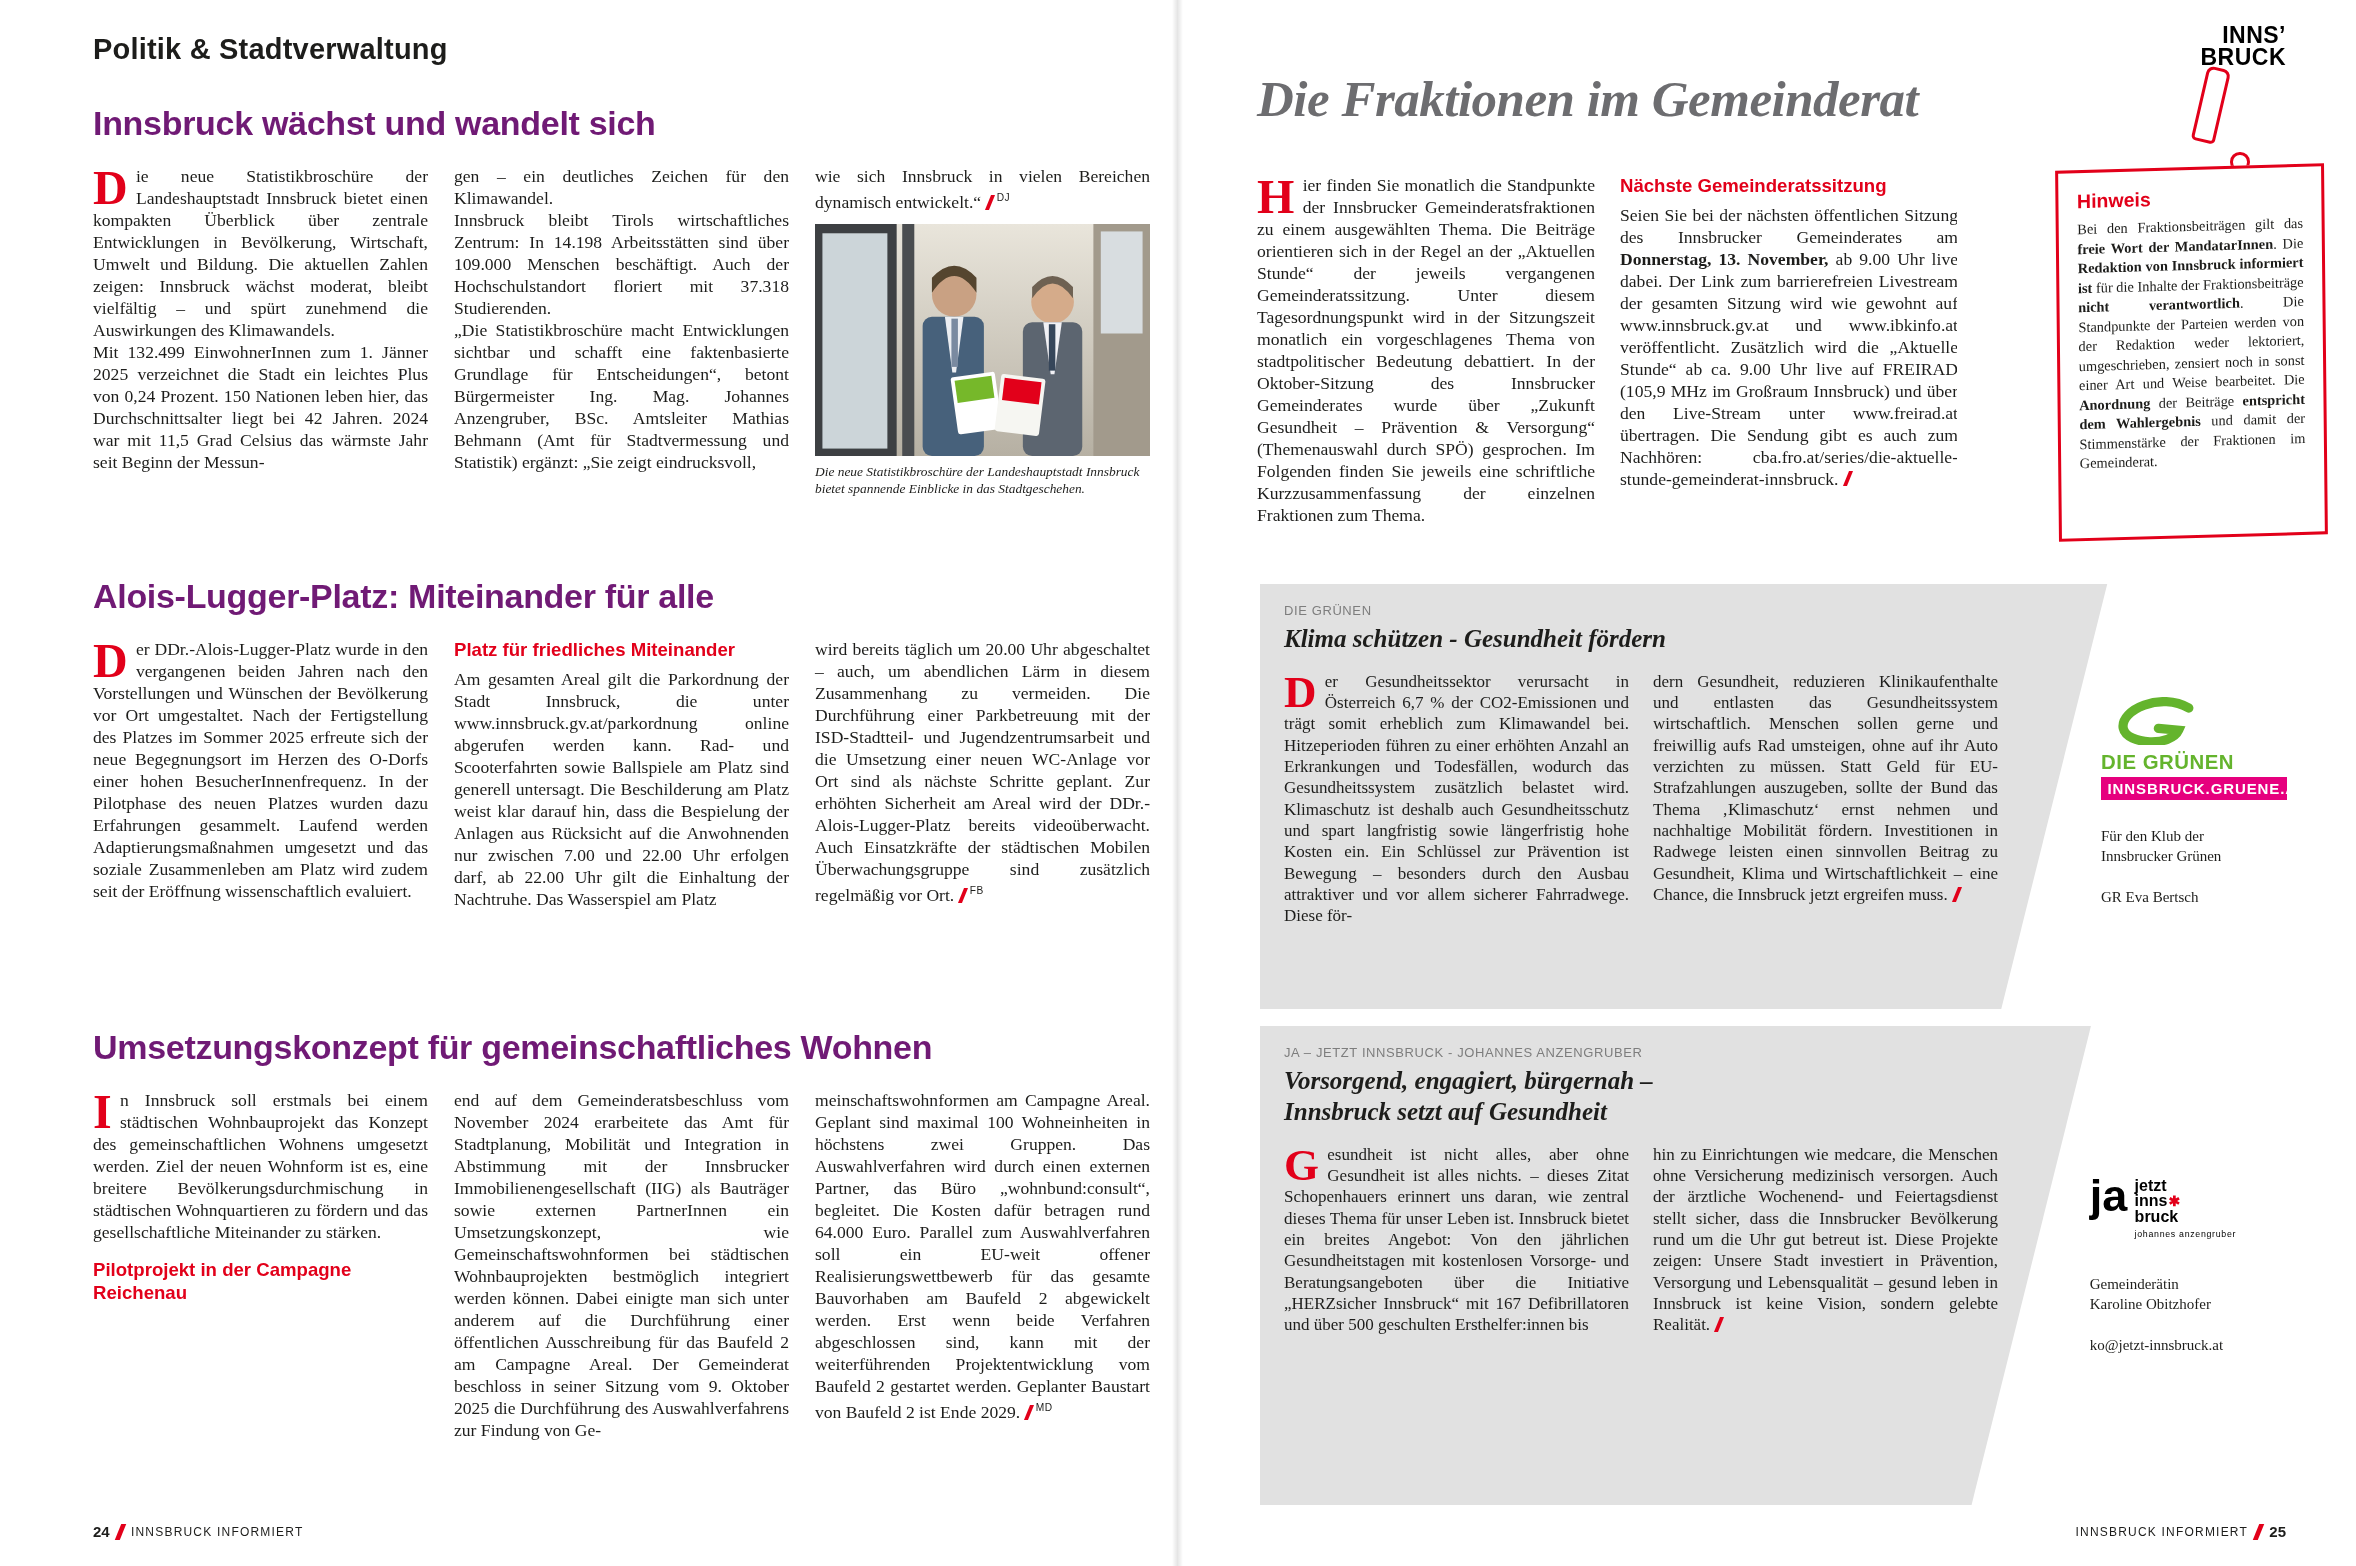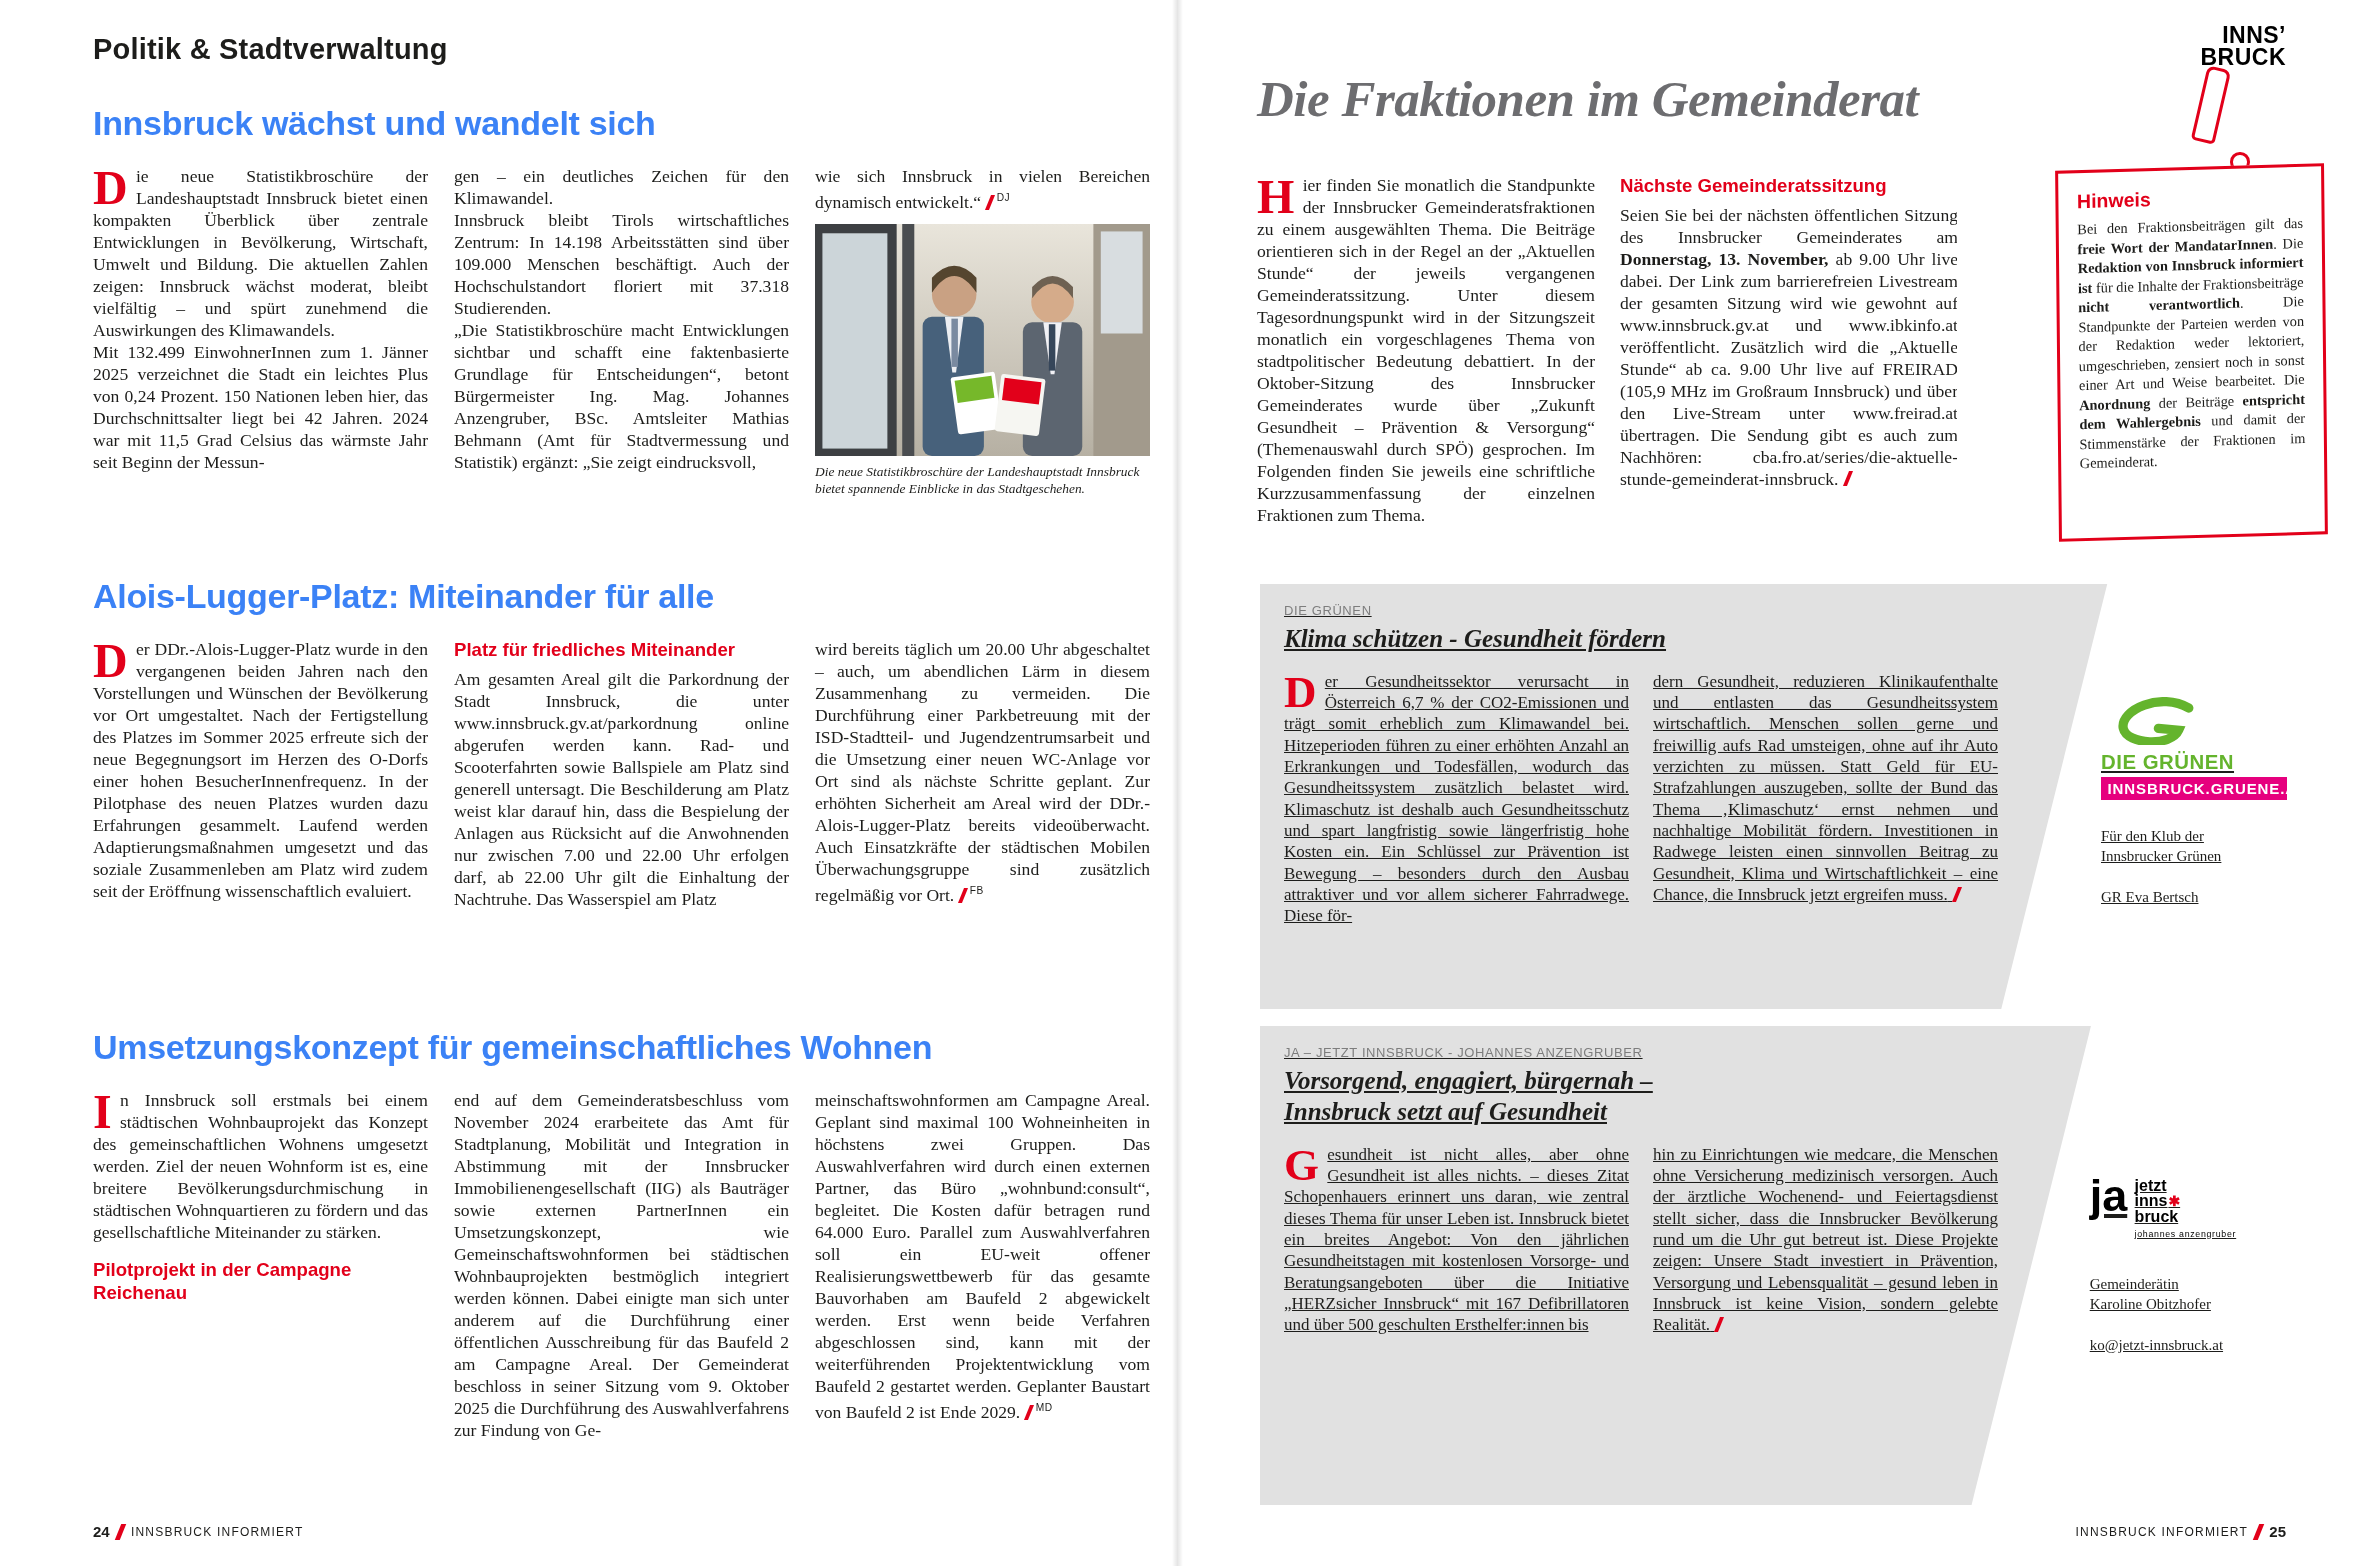--- a/index.html
+++ b/index.html
@@ -50,21 +50,21 @@
 
   
   .section-header {
     position:absolute; top:33px; left:93px;
     font-family:"Liberation Sans", sans-serif;
     font-size:29px; font-weight:700; color:#1d1d1b; letter-spacing:0.2px;
   }
   .article { position:absolute; left:93px; width:1057px; }
   .article-title {
     font-family:"Liberation Sans", sans-serif;
-    color:#3b82f6; font-size:34px; line-height:39px; font-weight:700; letter-spacing:-0.3px;
+    color:#701a75; font-size:34px; line-height:39px; font-weight:700; letter-spacing:-0.3px;
   }
   .cols { display:flex; gap:26px; margin-top:22px; overflow:hidden; }
   .col { width:335px; flex:0 0 335px; }
   #article-1 { top:104px; }
   #article-1 .cols { height:371px; }
   #article-2 { top:577px; }
   #article-2 .cols { height:351px; }
   #article-3 { top:1028px; }
   #article-3 .cols { height:416px; }
 
@@ -123,21 +123,21 @@
   }
   .hinweis-title {
     font-family:"Liberation Sans", sans-serif; color:#e2001a;
     font-size:19.5px; font-weight:700; margin-bottom:7.4px;
   }
   .hinweis-text { font-size:14.4px; line-height:19.5px; text-align:justify; hyphens:auto; }
 
   
   .fraktion-box {
     position:absolute; left:82px; width:1027px; background:#e1e1e1;
-    padding:18.6px 24px; overflow:hidden;text-decoration:underline;
+    padding:18.6px 24px; overflow:hidden;
   }
   #box-gruene { top:584px; height:425px; }
   #box-ja     { top:1026px; height:479px; }
   .frak-label {
     font-family:"Liberation Sans", sans-serif; font-size:13px; color:#7d7d7d;
     letter-spacing:0.6px;
   }
   .frak-title {
     font-family:"Liberation Serif", serif; font-style:italic; font-weight:700;
     font-size:25px; line-height:31px; color:#1d1d1b; margin-top:5.6px;

